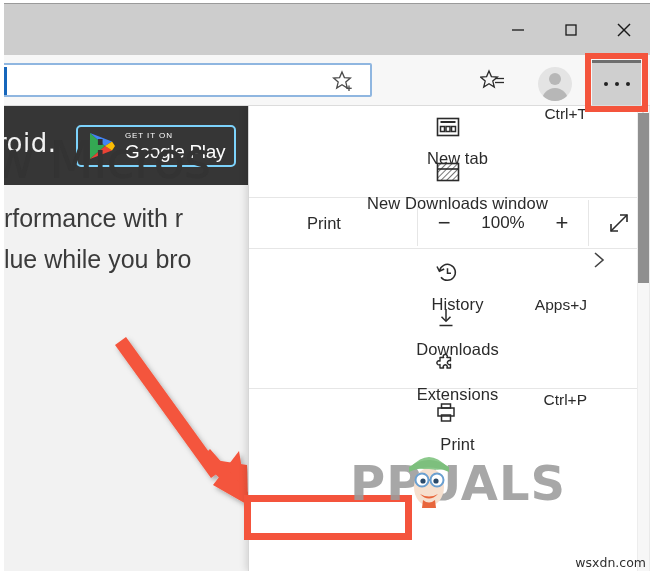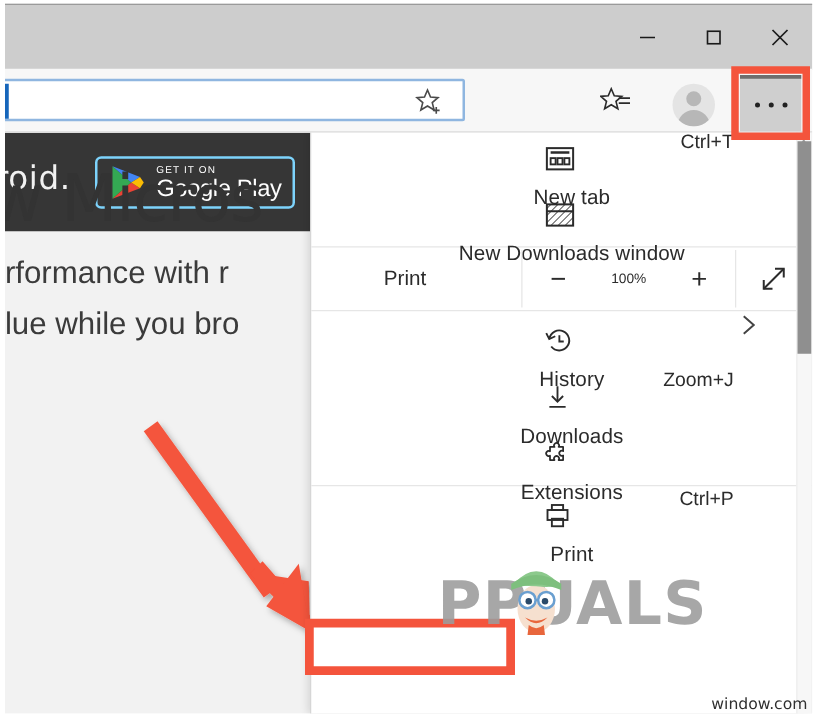--- a/index.html
+++ b/index.html
@@ -98,21 +98,21 @@
   .sep{height:1px;background:#e6e6e6;margin:2px 0;}
 
   
   .zoomrow{position:relative;height:46px;display:flex;align-items:center;}
   .zoom-label{flex:0 0 168px;padding-left:58px;box-sizing:border-box;font-size:16.5px;color:#2b2b2b;}
   .zoom-ctrls{
     flex:0 0 170px;display:flex;align-items:center;justify-content:space-around;
     height:46px;border-left:1px solid #e6e6e6;border-right:1px solid #e6e6e6;
   }
   .zbtn{font-size:22px;color:#2b2b2b;line-height:1;width:30px;text-align:center;}
-  .zval{font-size:11px;color:#2b2b2b;}
+  .zval{font-size:17px;color:#2b2b2b;}
   .zfull{flex:1;display:flex;align-items:center;justify-content:center;}
 
   
   .sbar{position:absolute;right:0;top:0;width:11px;height:466px;background:#f7f7f7;border-left:1px solid #ededed;}
   .sthumb{position:absolute;right:0;top:8px;width:11px;height:170px;background:#8f8f8f;}
   .sarrow{position:absolute;right:2px;top:0;}
 
   
   .ext-hl{
     position:absolute;left:-5px;top:390px;width:168px;height:45px;
@@ -250,21 +250,21 @@
 
     <div class="mrow">
       <span class="micon">
         <svg width="24" height="22" viewBox="0 0 24 22">
           <line x1="10" y1="2" x2="10" y2="14" stroke="#2b2b2b" stroke-width="1.5"></line>
           <polyline points="5.5,9.8 10,14.3 14.5,9.8" fill="none" stroke="#2b2b2b" stroke-width="1.5"></polyline>
           <line x1="3.5" y1="18.5" x2="16.5" y2="18.5" stroke="#2b2b2b" stroke-width="1.5"></line>
         </svg>
       </span>
       <span class="mlabel">Downloads</span>
-      <span class="mshort">Zoom+J</span>
+      <span class="mshort">Apps+J</span>
     </div>
 
 
     <div class="mrow">
       <span class="micon">
         <svg width="24" height="22" viewBox="0 0 24 22">
           <path d="M4 5.5 h3.6 a2 2 0 1 1 3.3 0 H14.5 v3.4 a2 2 0 1 0 0 3.4 V16 h-3.6 a2 2 0 1 0 -3.3 0 H4 v-3.5 a2 2 0 1 1 0 -3.4 Z" fill="none" stroke="#2b2b2b" stroke-width="1.4" stroke-linejoin="round"></path>
         </svg>
       </span>
       <span class="mlabel">Extensions</span>
@@ -305,21 +305,21 @@
     <path d="M8 20 Q26 0 44 20 Q40 24 26 22 Q14 22 8 20 Z" fill="#8cc98c"></path>
     <path d="M6 20 Q26 6 46 20 L46 25 Q26 16 6 25 Z" fill="#7dbf7d"></path>
     <circle cx="19" cy="33" r="6.5" fill="#fff" stroke="#6a9fd0" stroke-width="2"></circle>
     <circle cx="34" cy="33" r="6.5" fill="#fff" stroke="#6a9fd0" stroke-width="2"></circle>
     <circle cx="20" cy="34" r="2.6" fill="#2a4a6a"></circle>
     <circle cx="33" cy="34" r="2.6" fill="#2a4a6a"></circle>
     <line x1="25.5" y1="33" x2="27.5" y2="33" stroke="#6a9fd0" stroke-width="2"></line>
     <path d="M17 47 Q26 56 35 47 Q26 52 17 47 Z" fill="#e8663c"></path>
     <path d="M20 53 Q26 58 32 53 L33 61 L19 61 Z" fill="#e8663c"></path>
   </svg>
-  <div class="wsxdn">window.com</div>
+  <div class="wsxdn">wsxdn.com</div>
 
   <div class="titlebar">
     <div class="win-btns">
       <span class="win-btn">
         <svg width="16" height="16" viewBox="0 0 16 16">
           <line x1="2" y1="8" x2="14" y2="8" stroke="#1a1a1a" stroke-width="1.3"></line>
         </svg>
       </span>
       <span class="win-btn">
         <svg width="16" height="16" viewBox="0 0 16 16">

